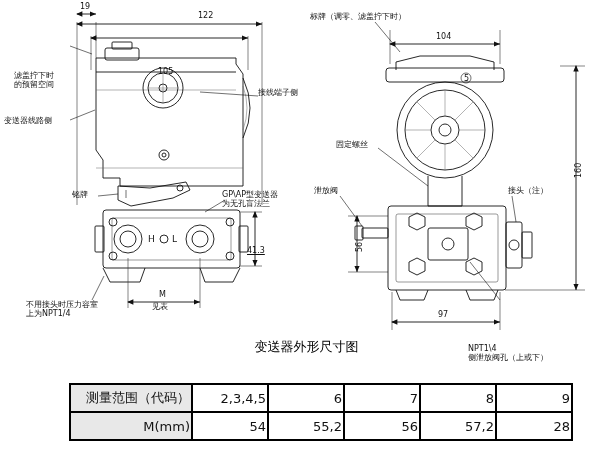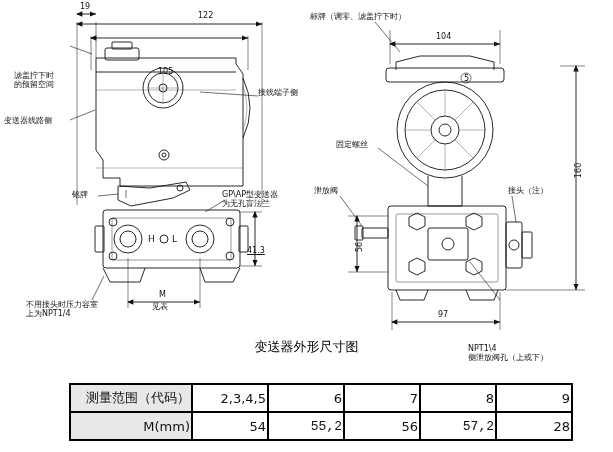--- a/index.html
+++ b/index.html
@@ -9,21 +9,21 @@
   .lbl{position:absolute;font-size:8px;line-height:1.15;color:#111;white-space:pre;}
   .dimtxt{position:absolute;font-size:8px;color:#111;white-space:nowrap;}
   .vert{transform:rotate(-90deg);transform-origin:left top;}
   #title{position:absolute;left:0;top:338px;width:613px;text-align:center;
          font-size:13px;color:#000000;}
   table.spec{position:absolute;left:69px;top:383px;border-collapse:collapse;}
   table.spec td{border:2px solid #000000;font-size:13px;text-align:right;
                 color:#111;height:24px;}
   table.spec td.hdr{background:#e8e8e8;width:118px;}
   table.spec td.val{width:72px;}
-  .faint{color:#7a7a7a;font-family:Liberation Mono, monospace;}
+  .faint{color:#7a7a7a;}
 </style>
 </head>
 <body>
 
 <svg id="canvas" viewBox="0 0 613 452">
   <defs>
     <marker id="ar" markerWidth="8" markerHeight="8" refX="7" refY="3" orient="auto">
       <path d="M0,0 L7,3 L0,6 z" fill="#111"></path>
     </marker>
     <marker id="ars" markerWidth="8" markerHeight="8" refX="1" refY="3" orient="auto">

